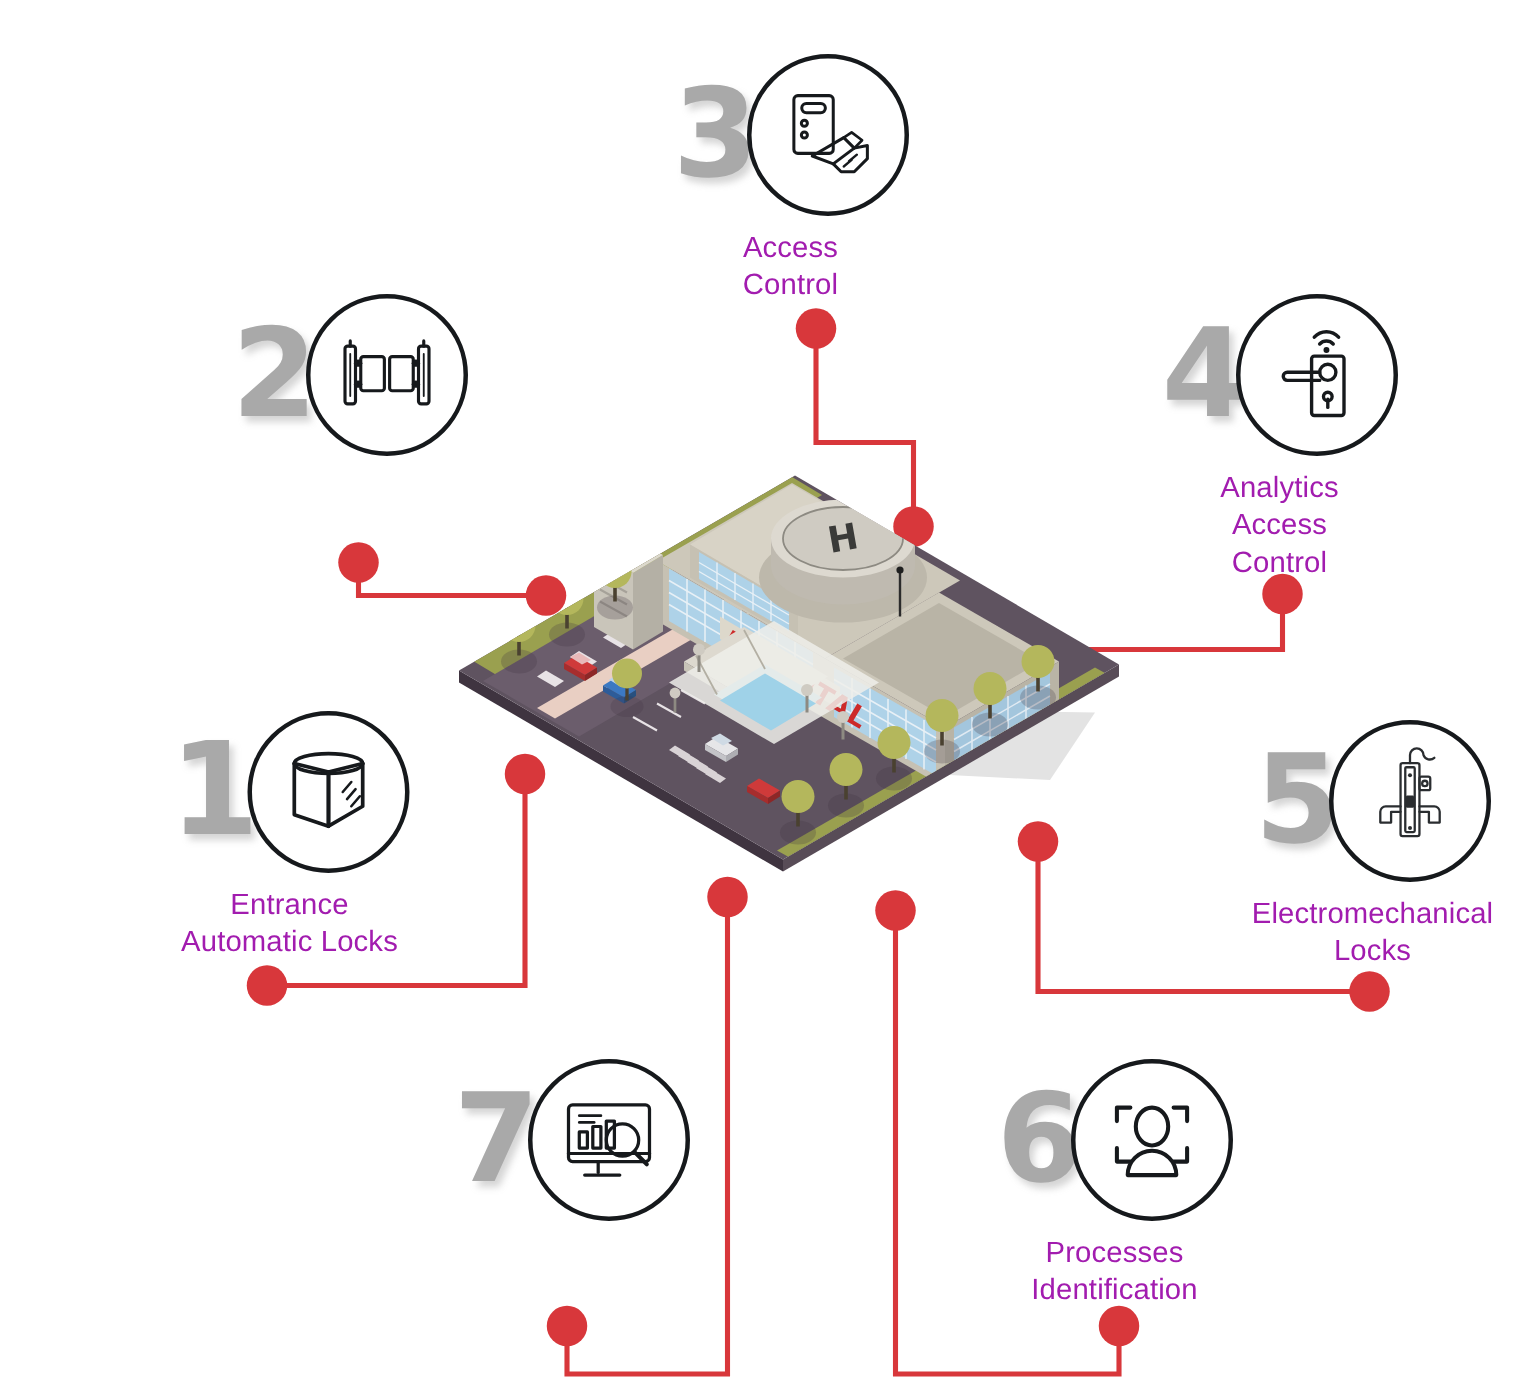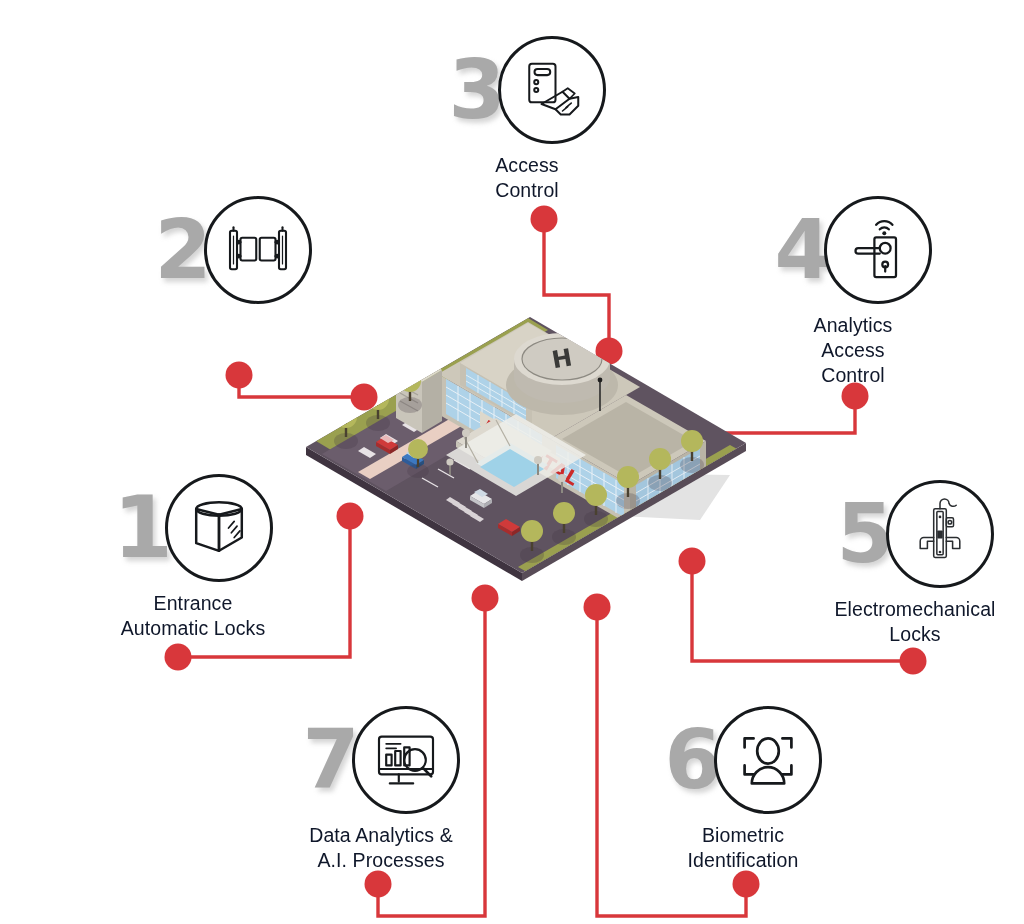--- a/index.html
+++ b/index.html
@@ -71,21 +71,21 @@
     justify-content: center;
     flex: none;
   }
   .icon-circle svg { display: block; }
   .node-label {
     margin-top: 9px;
     text-align: center;
     font-family: "Liberation Sans", sans-serif;
     font-size: 19.5px;
     line-height: 1.28;
-    color: #0f172a;
+    color: #a21caf;
     letter-spacing: 0.1px;
     white-space: pre-line;
   }
   
   #node-1 { left: 78px;  top: 474px; width: 230px; }
   #node-2 { left: 118px; top: 196px; width: 230px; }
   #node-3 { left: 412px; top: 36px;  width: 230px; }
   #node-4 { left: 738px; top: 196px; width: 230px; }
   #node-5 { left: 800px; top: 480px; width: 230px; }
   #node-6 { left: 628px; top: 706px; width: 230px; }
@@ -536,21 +536,21 @@
         <svg viewBox="0 0 80 80" width="72" height="72" fill="none" stroke="#16191c" stroke-width="3" stroke-linejoin="round" stroke-linecap="round">
           <path d="M14,26 L14,16 L24,16"></path>
           <path d="M66,26 L66,16 L56,16"></path>
           <path d="M14,46 L14,56 L24,56"></path>
           <path d="M66,46 L66,56 L56,56"></path>
           <ellipse cx="40" cy="30" rx="12" ry="14"></ellipse>
           <path d="M22,66 a18,18 0 0 1 36,0 Z"></path>
         </svg>
       </div>
     </div>
-    <div class="node-label">Biometric
+    <div class="node-label">Processes
 Identification</div>
   </div>
 
   <div class="node" id="node-7">
     <div class="node-head">
       <div class="numeral">7</div>
       <div class="icon-circle">
         <svg viewBox="0 0 80 80" width="72" height="72" fill="none" stroke="#16191c" stroke-width="2.4" stroke-linejoin="round" stroke-linecap="round">
           <rect x="10" y="14" width="60" height="42" rx="3"></rect>
           <path d="M10,50 L70,50"></path>
@@ -559,17 +559,15 @@
           <path d="M18,22 L34,22" stroke-width="2"></path>
           <path d="M18,27 L29,27" stroke-width="2"></path>
           <rect x="18" y="34" width="6" height="12"></rect>
           <rect x="28" y="30" width="6" height="16"></rect>
           <rect x="38" y="26" width="6" height="20"></rect>
           <circle cx="50" cy="40" r="12"></circle>
           <path d="M59,49 L68,58" stroke-width="3"></path>
         </svg>
       </div>
     </div>
-    <div class="node-label">Data Analytics &amp;
-A.I. Processes</div>
   </div>
 
 </div>
 
 </body></html>

